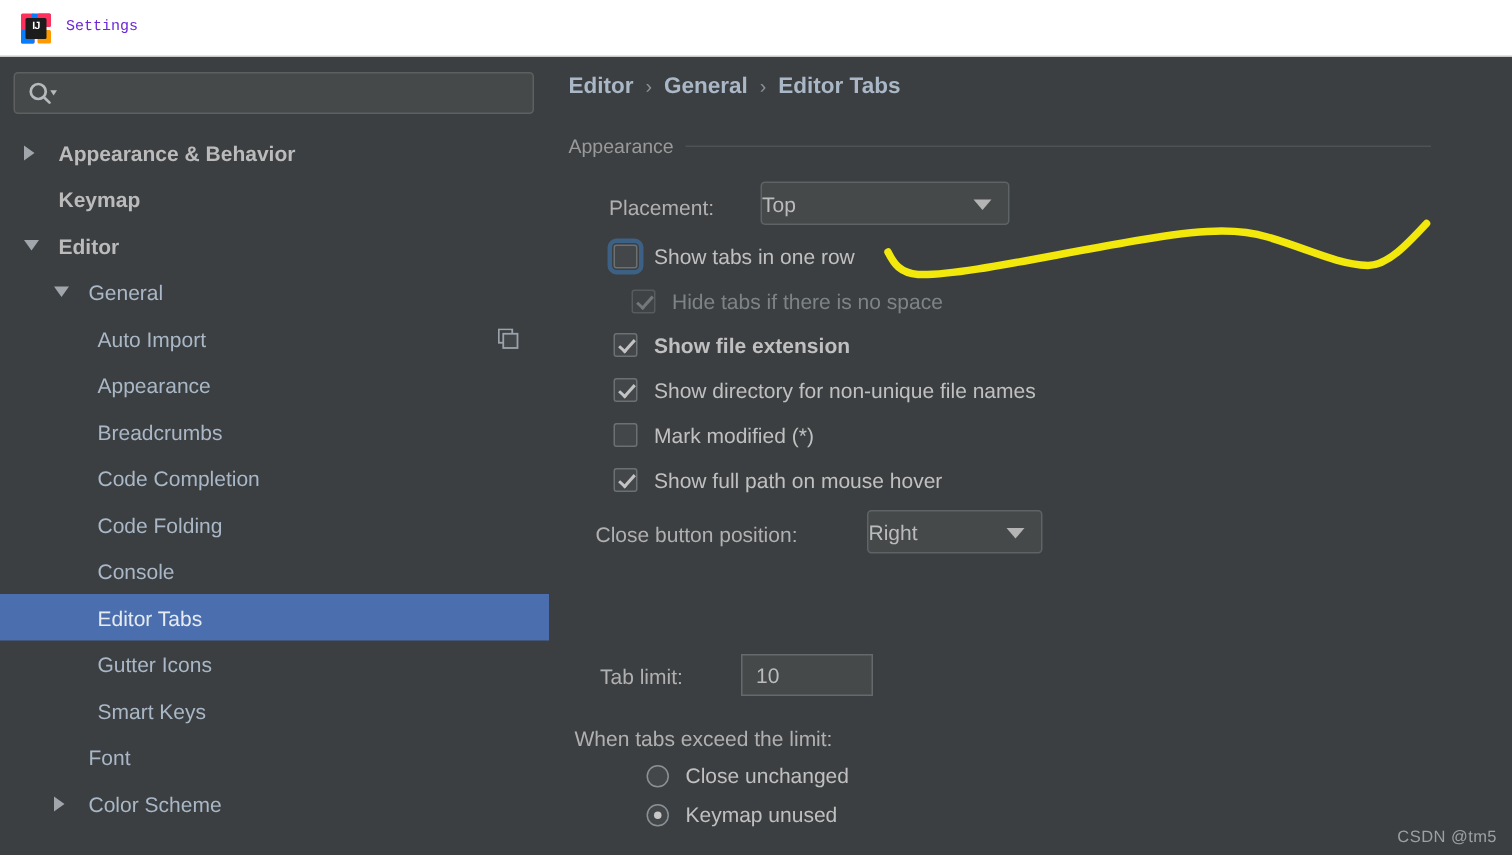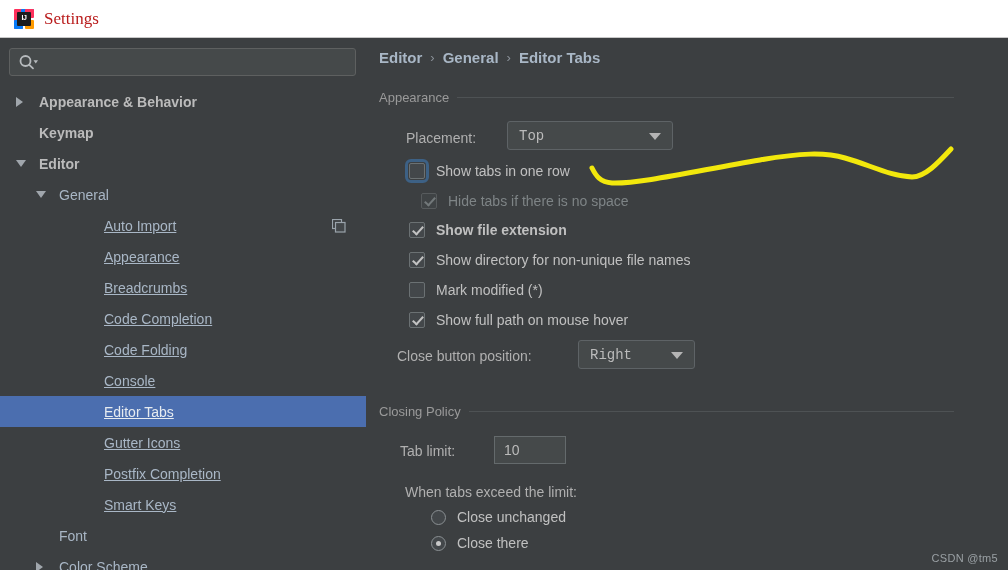--- a/index.html
+++ b/index.html
@@ -35,23 +35,23 @@
   }
   #app-logo .s-pink  { left:0;  top:0;   width:9px;  height:20px; background:#fe315d; }
   #app-logo .s-blue  { left:7px;top:0;   width:13px; height:8px;  background:#21d789; }
   #app-logo .s-inner { left:3px;top:3px; width:14px; height:14px; background:#1c1c1c; border-radius:1px; }
   #app-logo .s-letters{
     position:absolute; left:3px; top:2px; width:14px; height:14px;
     color:#ffffff; font-size:7px; line-height:14px; text-align:center;
     font-family:"Liberation Sans", sans-serif; font-weight:bold; letter-spacing:-0.5px;
   }
   #window-title {
-    font-size: 17px;
-    color: #b91c1c;
-    font-family: Liberation Serif, serif;
+    font-size: 10px;
+    color: #6d28d9;
+    font-family: Liberation Mono, monospace;
   }
 
   
   #sidebar {
     position: absolute;
     left: 0; top: 38px;
     width: 406px; height: 532px;
     background: #3c3f41;
     border-right: 1px solid #2b2b2b;
     overflow: hidden;
@@ -120,21 +120,21 @@
     width: 14px; height: 14px;
   }
 
   
   .lv0 .tree-arrow { left: 16px; }
   .lv0 .tree-label { margin-left: 39px; }
   .lv0.noarrow .tree-label { margin-left: 39px; }
   .lv1 .tree-arrow { left: 36px; }
   .lv1 .tree-label { margin-left: 59px; }
   .lv1.noarrow .tree-label { margin-left: 59px; }
-  .lv2 .tree-label { margin-left: 104px; text-decoration: underline; }
+  .lv2 .tree-label { margin-left: 65px; }
 
   #sb-track {
     position: absolute;
     right: 2px; top: 50px;
     width: 9px; height: 482px;
     background: transparent;
   }
   #sb-thumb {
     position: absolute;
     right: 3px; top: 50px;
@@ -199,22 +199,21 @@
 
   .combo {
     position: absolute;
     background: #45494a;
     border: 1px solid #5e6366;
     border-radius: 3px;
     display: flex;
     align-items: center;
     color: #bbbbbb;
     font-size: 14px;
-    padding-left: 11px;
-    font-family: Liberation Mono, monospace;
+    font-family: Liberation Sans, sans-serif;
   }
   .combo .combo-arrow {
     position: absolute;
     right: 11px; top: 50%;
     margin-top: -3px;
     width: 0; height: 0;
     border-style: solid;
     border-width: 7px 6px 0 6px;
     border-color: #b4b4b4 transparent transparent transparent;
   }
@@ -392,23 +391,20 @@
     </div>
 
     <div class="tree-row lv2 selected">
       <span class="tree-label">Editor Tabs</span>
     </div>
 
     <div class="tree-row lv2">
       <span class="tree-label">Gutter Icons</span>
     </div>
 
-    <div class="tree-row lv2">
-      <span class="tree-label">Postfix Completion</span>
-    </div>
 
     <div class="tree-row lv2">
       <span class="tree-label">Smart Keys</span>
     </div>
 
     <div class="tree-row lv1 noarrow">
       <span class="tree-label">Font</span>
     </div>
 
     <div class="tree-row lv1">
@@ -472,38 +468,34 @@
     <span class="cbox checked"></span>
     <span class="cblabel">Show full path on mouse hover</span>
   </div>
 
   <span class="field-label" style="left:30px; top:310px;">Close button position:</span>
   <div class="combo" style="left:211px; top:302px; width:117px; height:29px;">
     <span>Right</span>
     <span class="combo-arrow"></span>
   </div>
 
-  <div class="section" style="top:366px;">
-    <span class="section-label">Closing Policy</span>
-    <span class="section-rule"></span>
-  </div>
 
   <span class="field-label" style="left:33px; top:405px;">Tab limit:</span>
-  <input class="textfield" style="left: 127px; top: 398px; width: 72px; height: 28px;" type="text" value="10">
-
-  <span class="field-label" style="left:38px; top:446px;">When tabs exceed the limit:</span>
+  <input class="textfield" style="left: 127px; top: 398px; width: 88px; height: 28px;" type="text" value="10">
+
+  <span class="field-label" style="left:16px; top:446px;">When tabs exceed the limit:</span>
 
   <div class="rbrow" style="left:64px; top:471px;">
     <span class="rbox"></span>
     <span class="rblabel">Close unchanged</span>
   </div>
 
   <div class="rbrow" style="left:64px; top:497px;">
     <span class="rbox selected"></span>
-    <span class="rblabel">Close there</span>
+    <span class="rblabel">Keymap unused</span>
   </div>
 
 </div>
 
 <svg id="annotation" viewBox="0 0 1008 570">
   <path d="M 592,168 C 596,176 600,182 612,183 C 640,184 700,170 760,160 C 800,153 825,152 845,158 C 870,165 890,176 912,177 C 925,177 938,163 951,149" fill="none" stroke="#f2e80c" stroke-width="5" stroke-linecap="round" stroke-linejoin="round"></path>
 </svg>
 
 <div id="watermark">CSDN @tm5</div>
 

